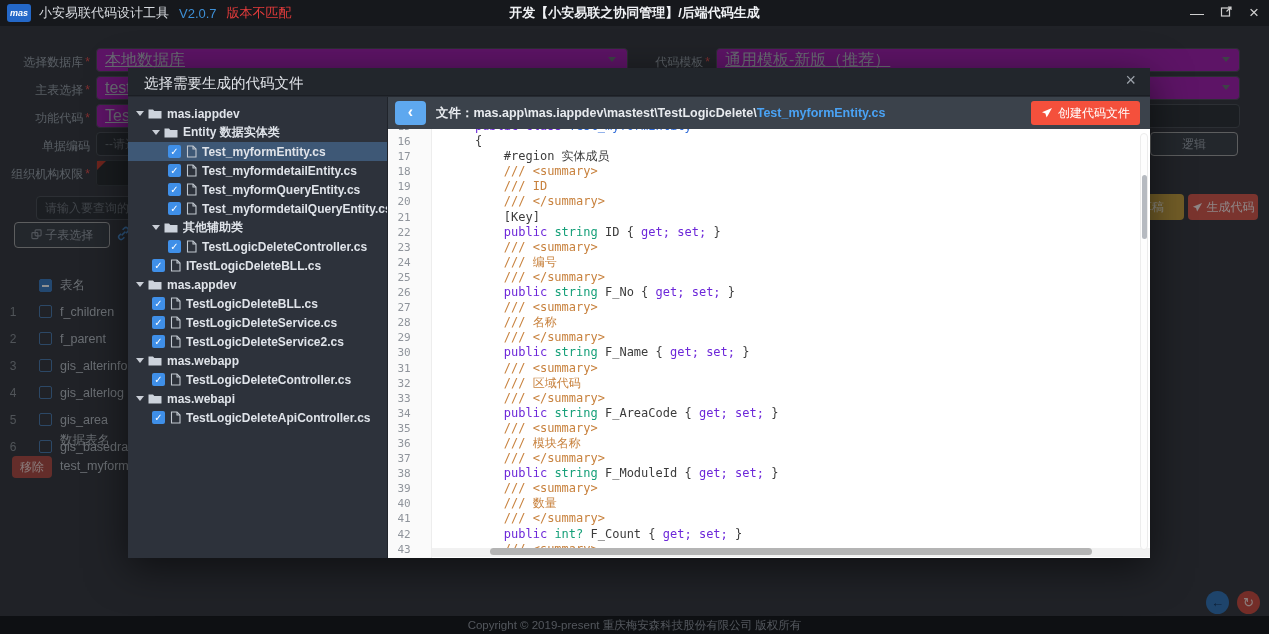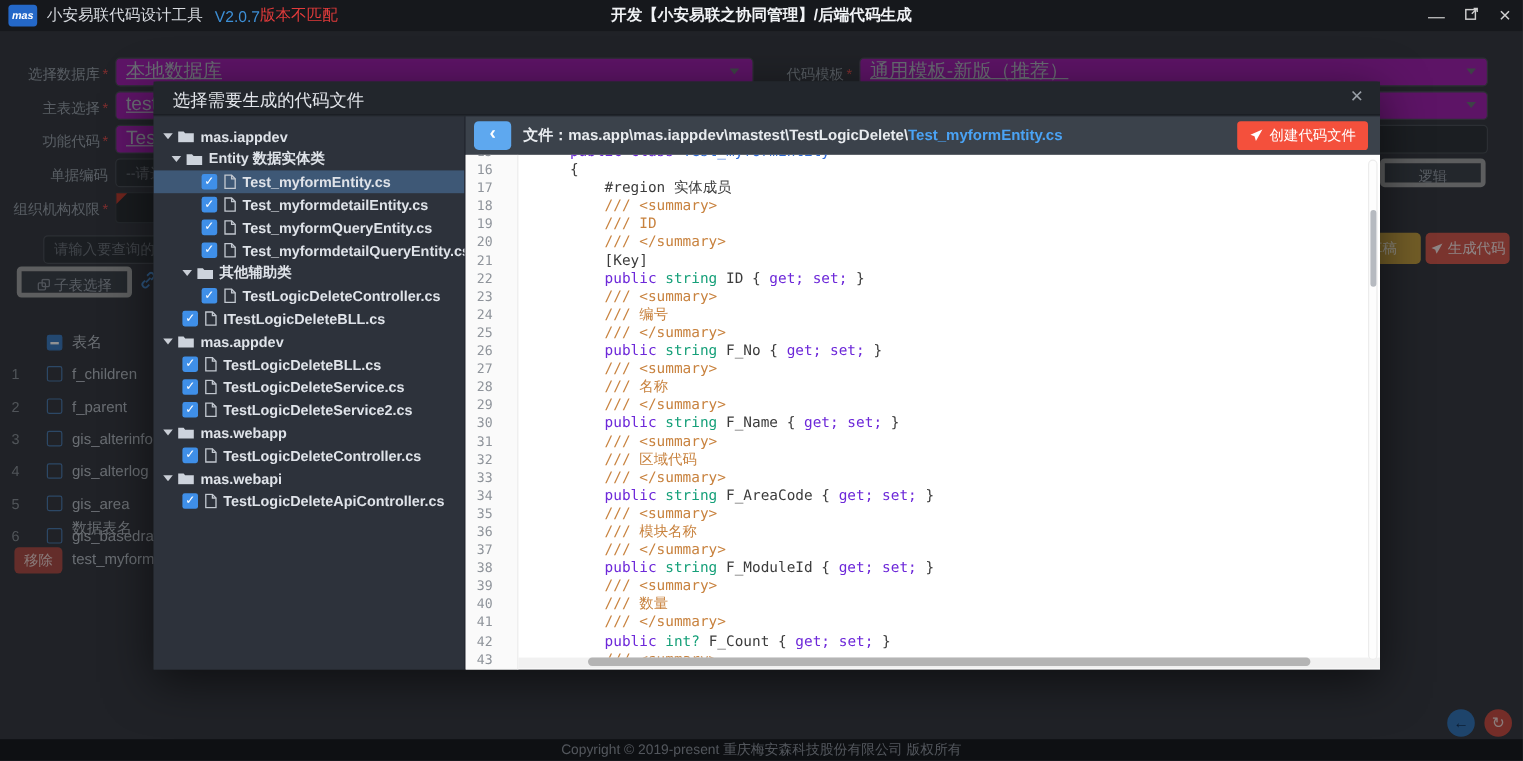--- a/index.html
+++ b/index.html
@@ -4,37 +4,37 @@
 <style>
   * { margin:0; padding:0; box-sizing:border-box; }
   html,body { width:1269px; height:634px; overflow:hidden; }
   body { position:relative; background:#33363c; font-family:"Liberation Sans","DejaVu Sans",sans-serif; }
 
   
   .titlebar { position:absolute; left:0; top:0; width:1269px; height:26px; background:#16181c; z-index:10; display:flex; align-items:center; }
   .logo { width:24px; height:18px; margin-left:7px; background:#2468c8; border-radius:3px; color:#fff; font-style:italic; font-weight:bold; font-size:9px; text-align:center; line-height:18px; }
   .app-title { color:#d8dbe0; font-size:13px; margin-left:8px; }
   .ver { color:#3d8fd6; font-size:13px; margin-left:10px; }
-  .ver-warn { color:#e23b3b; font-size:13px; }
+  .ver-warn { color:#e23b3b; font-size:13px; margin-left:10px; }
   .center-title { position:absolute; left:0; right:0; text-align:center; color:#f0f2f5; font-size:13px; font-weight:bold; pointer-events:none; }
   .wctl { position:absolute; right:10px; top:0; height:26px; display:flex; align-items:center; gap:16px; color:#cfcfcf; }
   .wbtn { font-size:14px; line-height:26px; cursor:pointer; }
 
   
   .content { position:absolute; left:0; top:26px; width:1269px; height:590px; background:#33363c; z-index:1; }
   .lbl { position:absolute; font-size:12px; color:#9aa1ab; text-align:right; }
   .req { color:#e04b4b; margin-left:2px; }
   .inp { position:absolute; height:24px; background:#a21caf; border:1px solid #4a4e55; border-radius:4px; color:#b6bcc6; font-size:16px; line-height:22px; padding:0 8px; overflow:hidden; white-space:nowrap;text-decoration:underline; }
   .darrow { position:absolute; width:0; height:0; border:4px solid transparent; border-top:5px solid #6b7077; }
   input.realinp { position:absolute; height:24px; background:#2b2e33; border:1px solid #4a4e55; border-radius:4px; color:#b6bcc6; font-size:12px; padding:0 8px; outline:none; font-family:inherit; }
   input.realinp::placeholder { color:#6d737b; }
   .orgbox { position:absolute; height:26px; background:#26282c; border:1px solid #3a3e44; border-radius:3px; }
   .orgbox .corner { position:absolute; left:0; top:0; width:0; height:0; border-top:9px solid #c0392b; border-right:9px solid transparent; }
   .btn { position:absolute; border-radius:4px; font-size:12px; text-align:center; cursor:pointer; }
-  .btn-plain { background:#3a3e45; border:4px solid #a3a3a3; color:#9aa1ab; }
+  .btn-plain { background:#3a3e45; border:1px solid #a3a3a3; color:#9aa1ab; }
   .btn-warning { background:#c9a13c; color:#f4eedd; border:none; }
   .btn-danger2 { background:#d8564a; color:#fbe9e7; border:none; display:flex; align-items:center; justify-content:center; gap:4px; }
   .btn-remove { background:#b04a42; color:#f2d6d3; border:none; font-size:12px; }
 
   .bgtable-head { position:absolute; left:0; top:246px; width:360px; height:26px; display:flex; align-items:center; }
   .bgtable { position:absolute; left:0; top:272px; width:360px; }
   .bgrow { height:27px; display:flex; align-items:center; }
   .rownum { width:26px; text-align:center; color:#8b9097; font-size:12px; }
   .cbx { width:13px; height:13px; border:1px solid #4a7ab0; border-radius:2px; margin:0 8px 0 13px; }
   .cbx.filled { background:#3a7ac2; border-color:#3a7ac2; position:relative; }
@@ -216,21 +216,21 @@
     <div class="tree" id="file-tree">
         <div class="trow" style="padding-left: 8px;">
           <span class="caret"></span>
           <span class="ticon">
             <svg width="14" height="11" viewBox="0 0 14 11">
               <path d="M0.5 1.5 h4.5 l1.3 1.6 h7.2 v7.4 h-13 Z" fill="#cdd3dc"></path>
             </svg>
           </span>
           <span>mas.iappdev</span>
         </div>
-        <div class="trow" style="padding-left: 15px;">
+        <div class="trow" style="padding-left: 24px;">
           <span class="caret"></span>
           <span class="ticon">
             <svg width="14" height="11" viewBox="0 0 14 11">
               <path d="M0.5 1.5 h4.5 l1.3 1.6 h7.2 v7.4 h-13 Z" fill="#cdd3dc"></path>
             </svg>
           </span>
           <span>Entity 数据实体类</span>
         </div>
         <div class="trow sel" style="padding-left: 40px;">
           <span class="tcb">✓</span>

